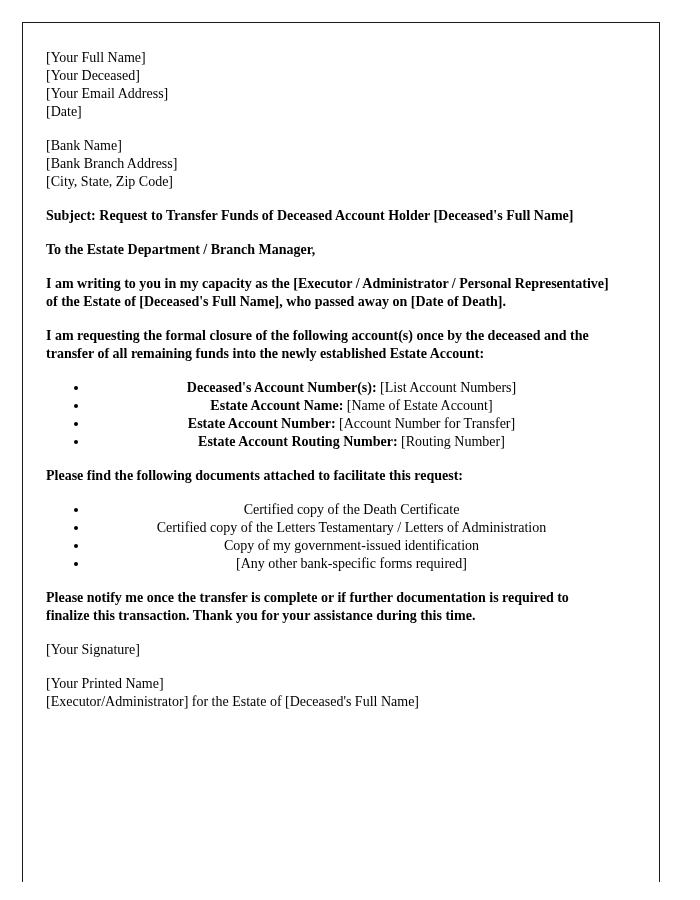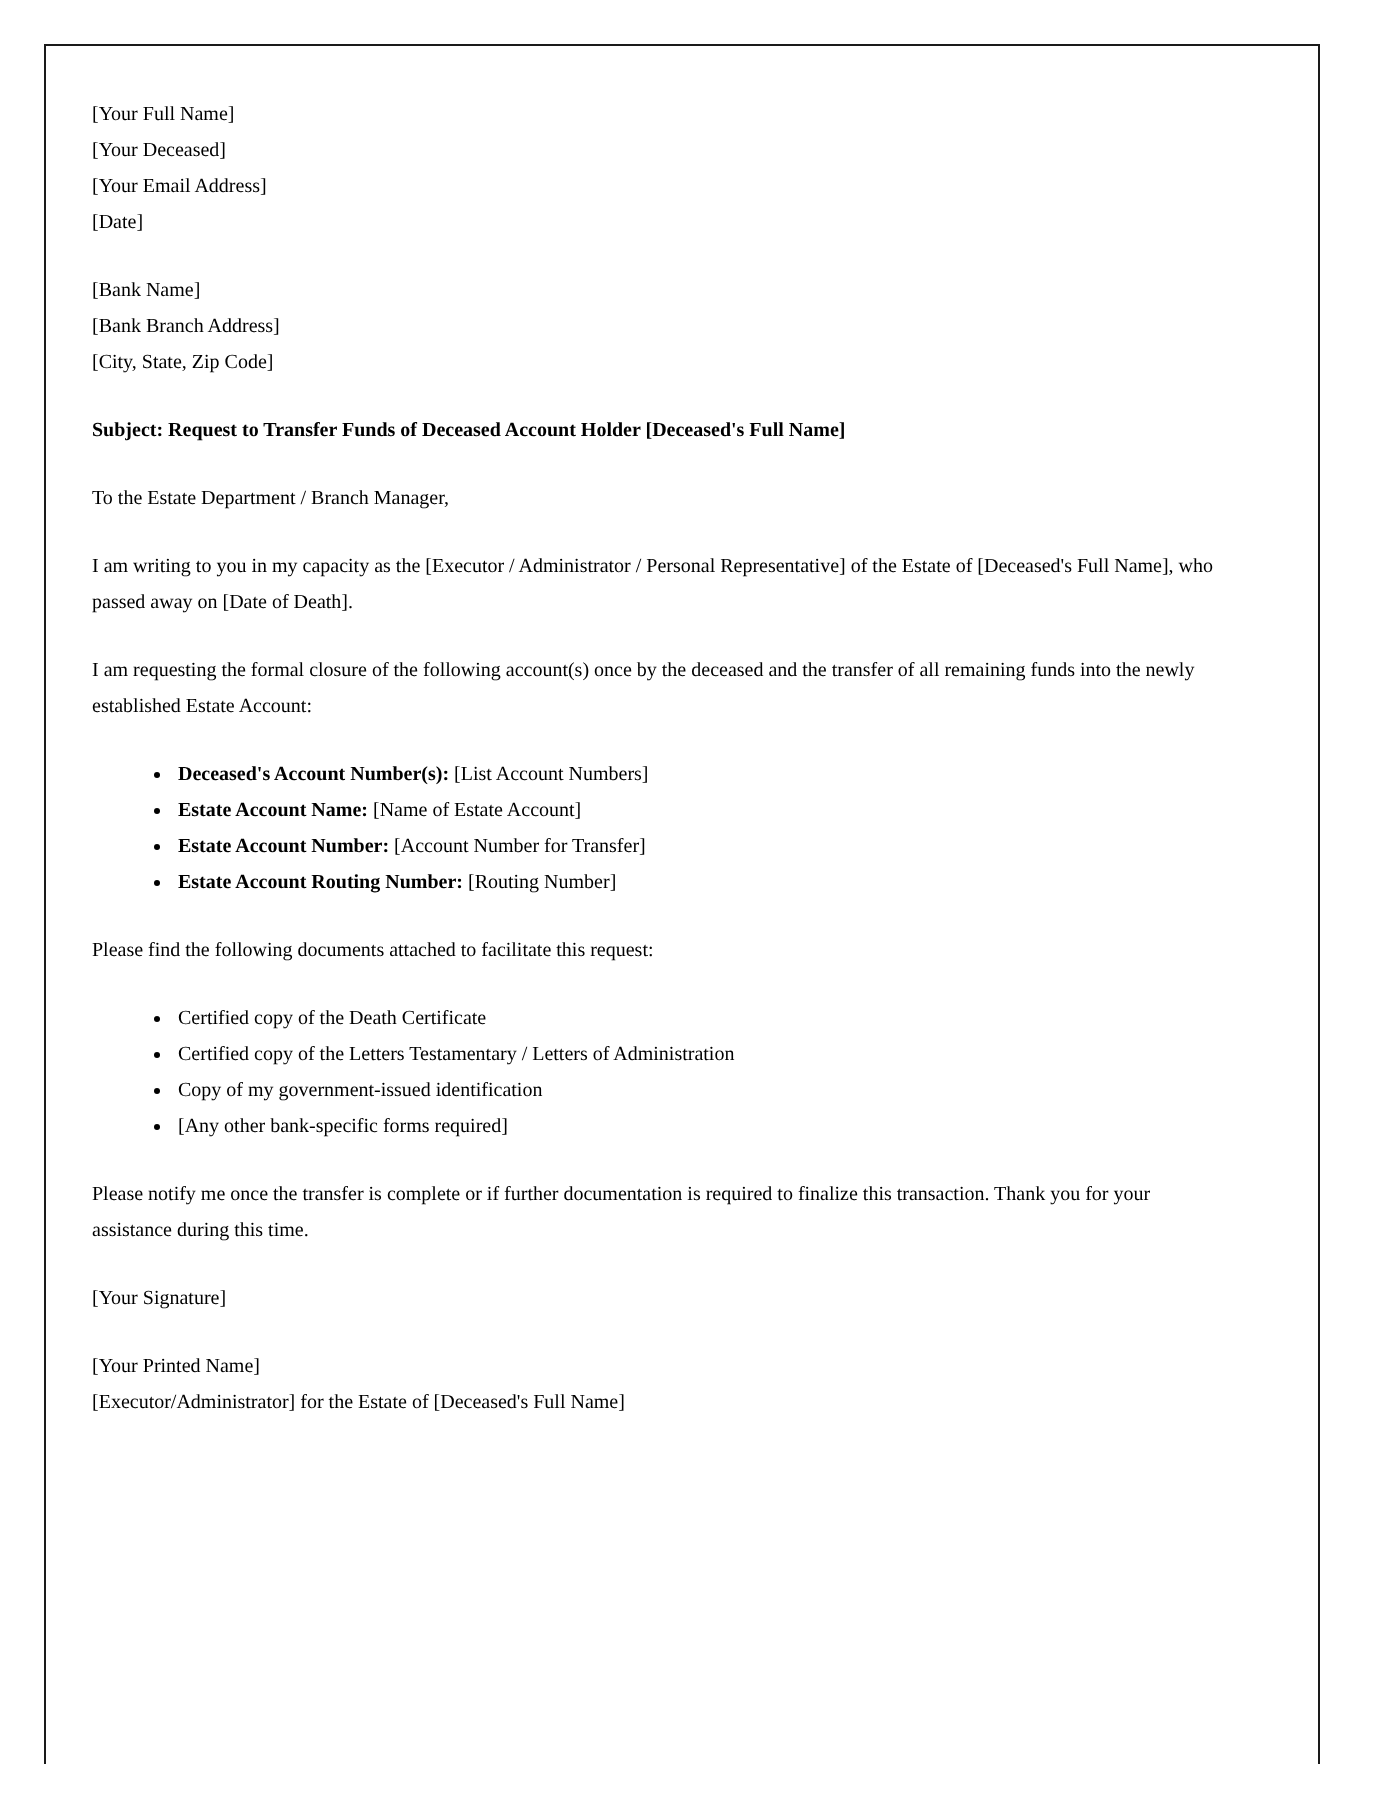--- a/index.html
+++ b/index.html
@@ -28,46 +28,48 @@
     border-right: 1.5px solid #1a1a1a;
     border-bottom: none;
     background: #ffffff;
   }
 
   #letter-body {
     position: absolute;
     left: 23px;            
     top: 26px;
     width: 568px;          
-    font-size: 10px;
+    font-size: 14px;
     line-height: 18px;
   }
 
   .addr-block {
     margin: 0 0 16px 0;
   }
   .addr-line {
     display: block;
     white-space: pre;
   }
 
   p.para {
     margin: 0 0 16px 0;
     text-align: left;
+    font-weight: bold;
   }
 
   p.subject {
     margin: 0 0 16px 0;
     font-weight: bold;
   }
 
   ul.doc-list {
     margin: 0 0 16px 0;
     padding: 0 0 0 43px;   
     list-style-type: disc;
+    text-align: center;
   }
   ul.doc-list li {
     margin: 0;
     padding: 0;
     line-height: 18px;
   }
   ul.doc-list li .lbl {
     font-weight: bold;
   }
 

